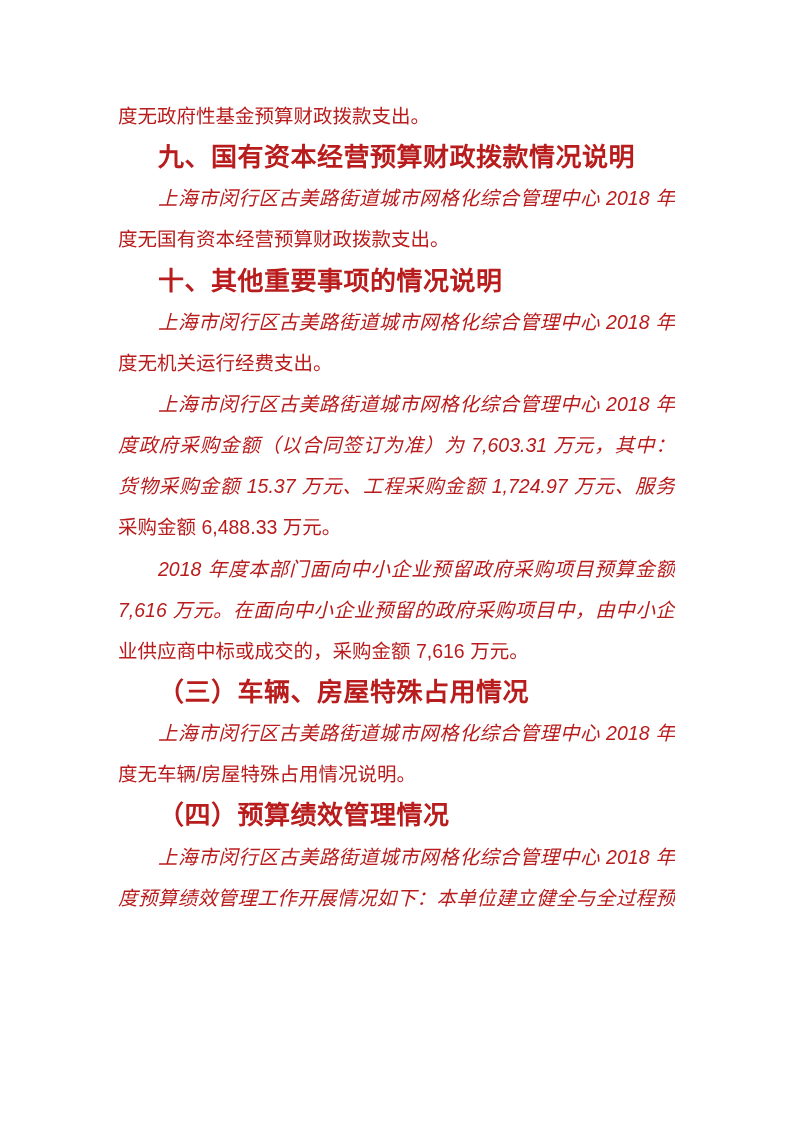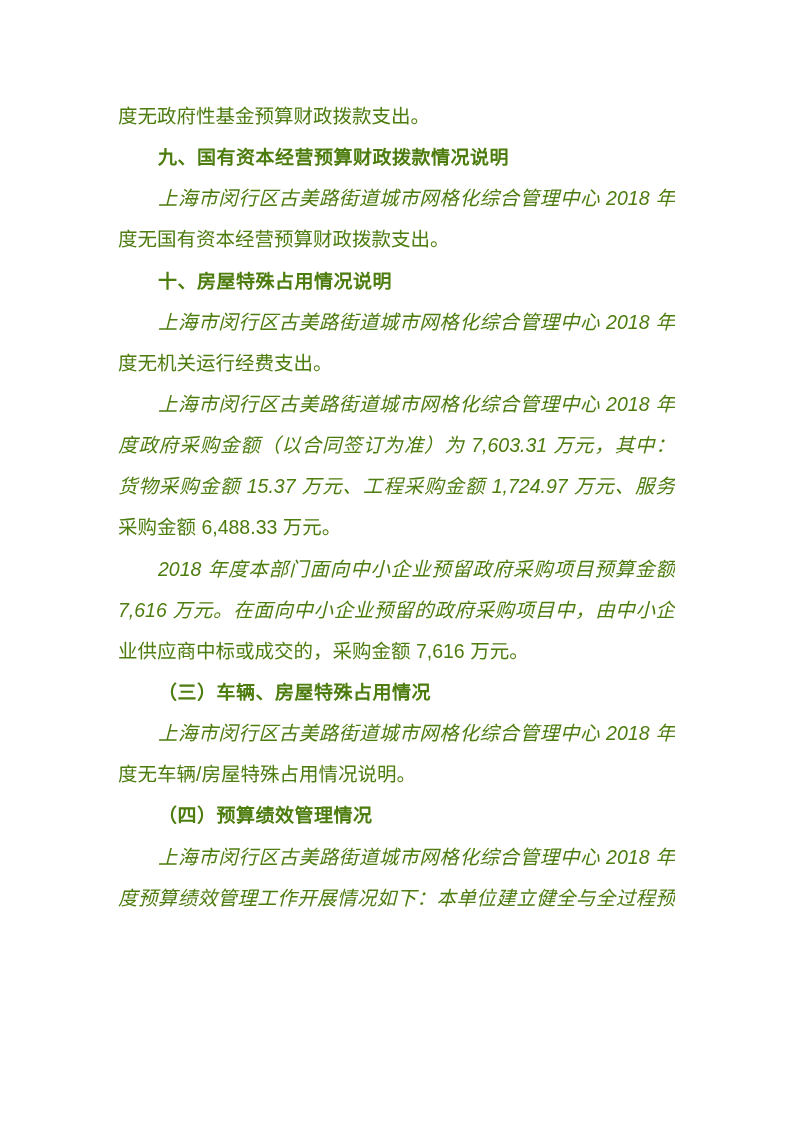--- a/index.html
+++ b/index.html
@@ -16,60 +16,60 @@
     overflow: hidden;
     font-family: "Liberation Sans", sans-serif;
   }
   .content {
     position: absolute;
     left: 118px;
     top: 96px;
     width: 557px;
     font-size: 19.5px;
     line-height: 41.15px;
-    color: #4d7c0f;
+    color: #b91c1c;
     text-rendering: optimizeLegibility;
   }
   .paragraph { margin: 0; padding: 0; }
   .line {
     height: 41.15px;
     overflow: hidden;
     white-space: normal;
     text-align: left;
   }
   .line.indent { text-indent: 40px; }
   .line.fill {
     text-align: justify;
     text-align-last: justify;
     text-justify: inter-character;
     font-style: italic;
   }
   .paragraph.heading .line {
     font-weight: 700;
-    font-size: 19px;
+    font-size: 26px;
     letter-spacing: 0.5px;
   }
 </style>
 </head>
 <body>
 
 <div class="page">
   <div class="content">
       <div class="paragraph body">
         <div class="line">度无政府性基金预算财政拨款支出。</div>
       </div>
       <div class="paragraph heading">
         <div class="line indent">九、国有资本经营预算财政拨款情况说明</div>
       </div>
       <div class="paragraph body">
         <div class="line indent fill">上海市闵行区古美路街道城市网格化综合管理中心 2018 年</div>
         <div class="line">度无国有资本经营预算财政拨款支出。</div>
       </div>
       <div class="paragraph heading">
-        <div class="line indent">十、房屋特殊占用情况说明</div>
+        <div class="line indent">十、其他重要事项的情况说明</div>
       </div>
       <div class="paragraph body">
         <div class="line indent fill">上海市闵行区古美路街道城市网格化综合管理中心 2018 年</div>
         <div class="line">度无机关运行经费支出。</div>
       </div>
       <div class="paragraph body">
         <div class="line indent fill">上海市闵行区古美路街道城市网格化综合管理中心 2018 年</div>
         <div class="line fill">度政府采购金额（以合同签订为准）为 7,603.31 万元，其中：</div>
         <div class="line fill">货物采购金额 15.37 万元、工程采购金额 1,724.97 万元、服务</div>
         <div class="line">采购金额 6,488.33 万元。</div>

